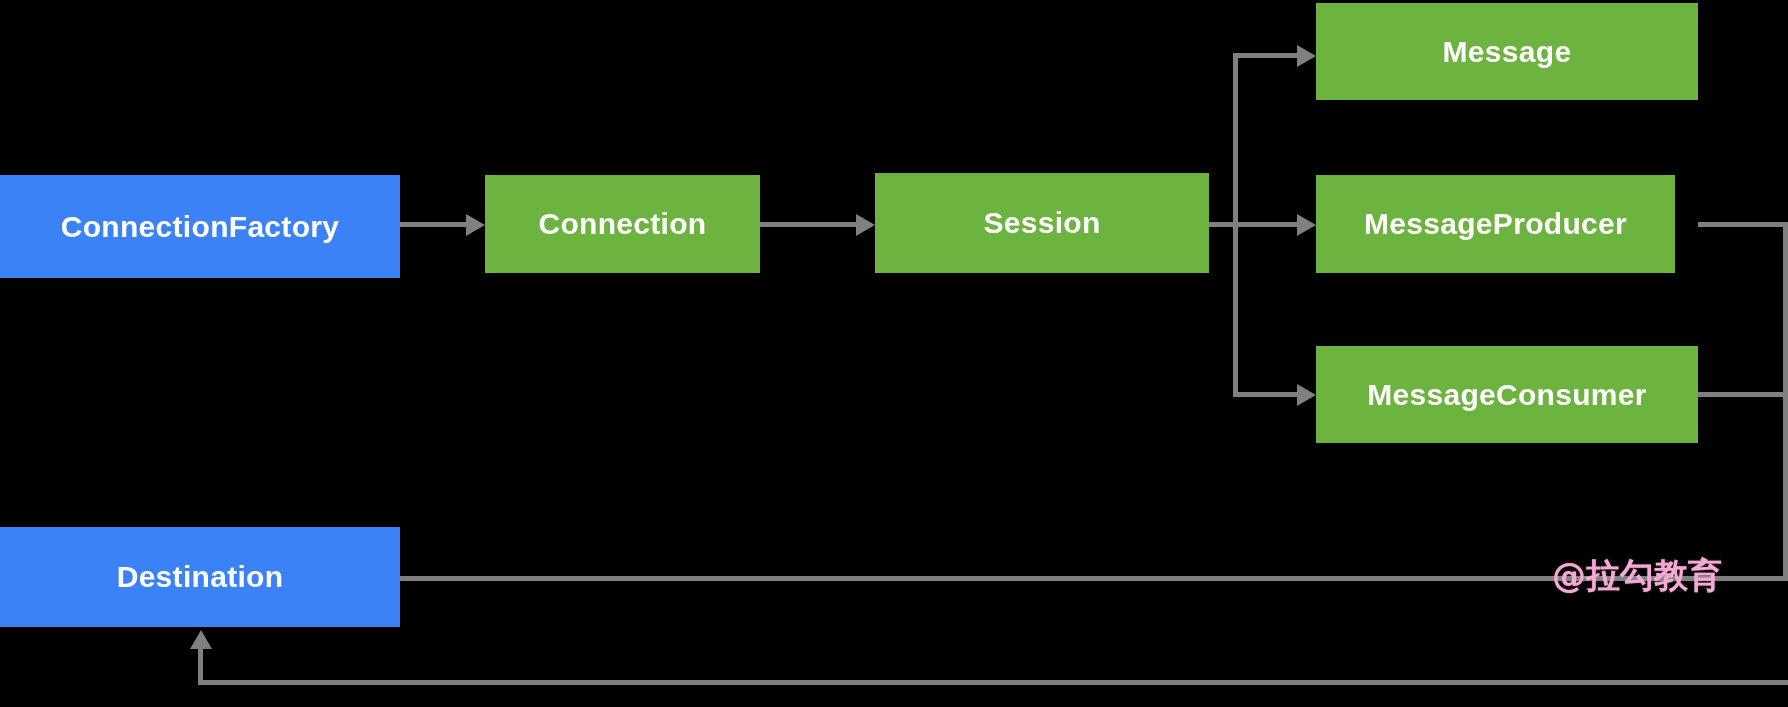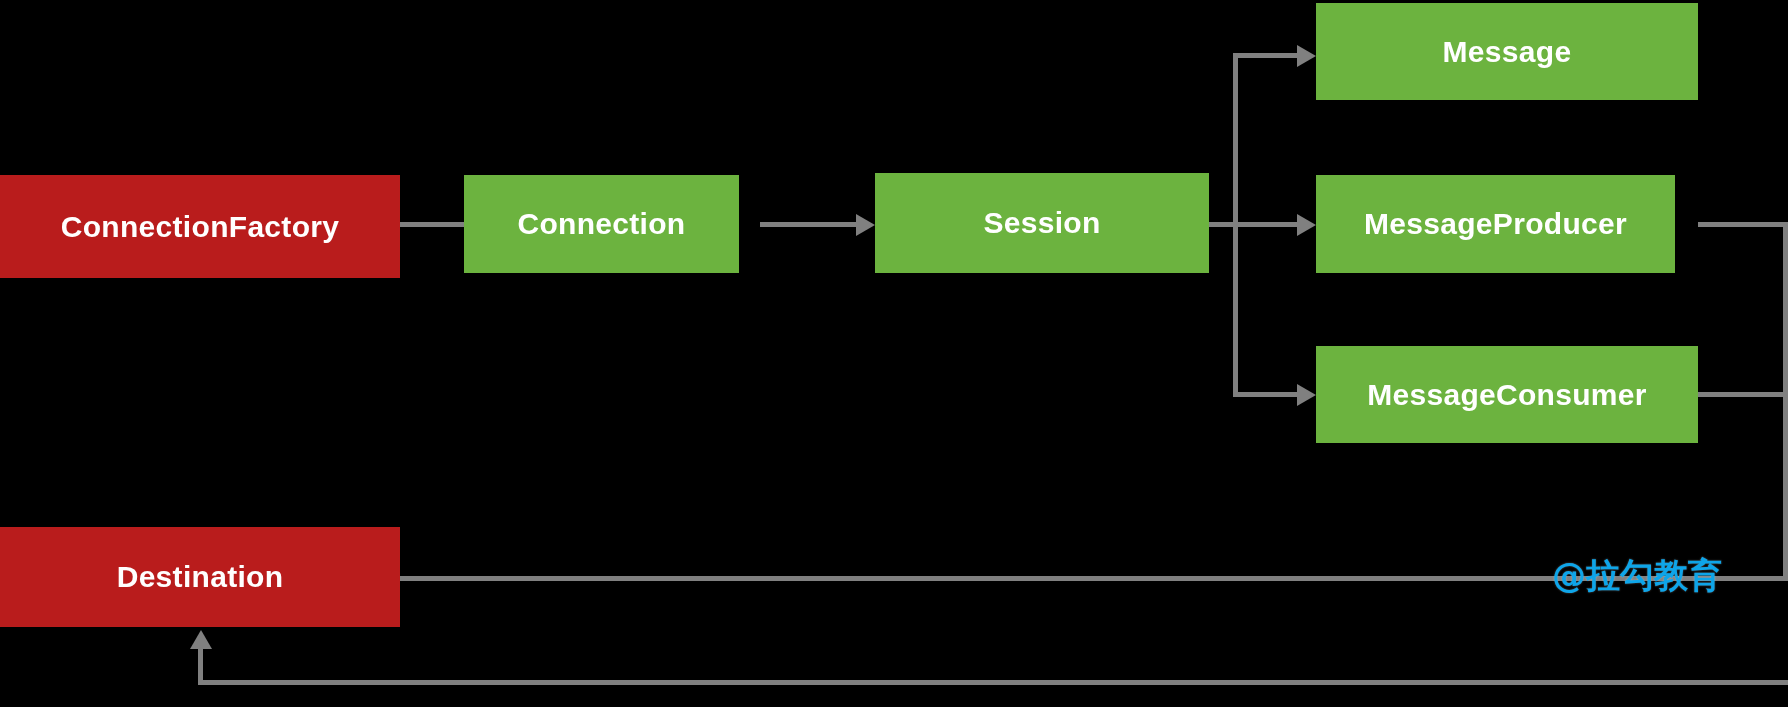--- a/index.html
+++ b/index.html
@@ -22,21 +22,21 @@
     justify-content: center;
     color: #ffffff;
     font-weight: bold;
     font-size: 30px;
     letter-spacing: 0.3px;
     box-sizing: border-box;
     text-align: center;
     line-height: 1;
   }
   .node-green { background: #6CB33F; }
-  .node-orange { background: #b91c1c; }
+  .node-orange { background: #3b82f6; }
 
   .edge {
     position: absolute;
     background: #808080;
   }
   .edge-h { height: 5px; }
   .edge-v { width: 5px; }
 
   .arrowhead {
     position: absolute;
@@ -53,21 +53,21 @@
     border-bottom: 11px solid transparent;
     border-right: 19px solid #808080;
   }
   .arrow-up {
     border-left: 11px solid transparent;
     border-right: 11px solid transparent;
     border-bottom: 19px solid #808080;
   }
   .watermark {
     position: absolute;
-    color: #0ea5e9;
+    color: #f9a8d4;
     font-weight: bold;
     font-size: 34px;
     font-family: "DejaVu Sans", sans-serif;
     white-space: nowrap;
     text-shadow: 0 0 2px rgba(255,255,255,0.35);
   }
 </style>
 </head>
 <body>
 
@@ -101,21 +101,21 @@
   <div class="arrowhead arrow-left" style="left:359px; top:567.5px;"></div>
 
   <div class="edge edge-h" style="left:198px; top:680px; width:1590px;"></div>
   <div class="edge edge-v" style="left:198px; top:648px; height:34px;"></div>
   <div class="arrowhead arrow-up" style="left:189.5px; top:630px;"></div>
 
   <div class="node node-orange" style="left:0px; top:175px; width:400px; height:103px;">
     <span>ConnectionFactory</span>
   </div>
 
-  <div class="node node-green" style="left:464px; top:175px; width:275px; height:98px;">
+  <div class="node node-green" style="left:485px; top:175px; width:275px; height:98px;">
     <span>Connection</span>
   </div>
 
   <div class="node node-green" style="left:875px; top:173px; width:334px; height:100px;">
     <span>Session</span>
   </div>
 
   <div class="node node-green" style="left:1316px; top:3px; width:382px; height:97px;justify-content:center;">
     <span>Message</span>
   </div>

